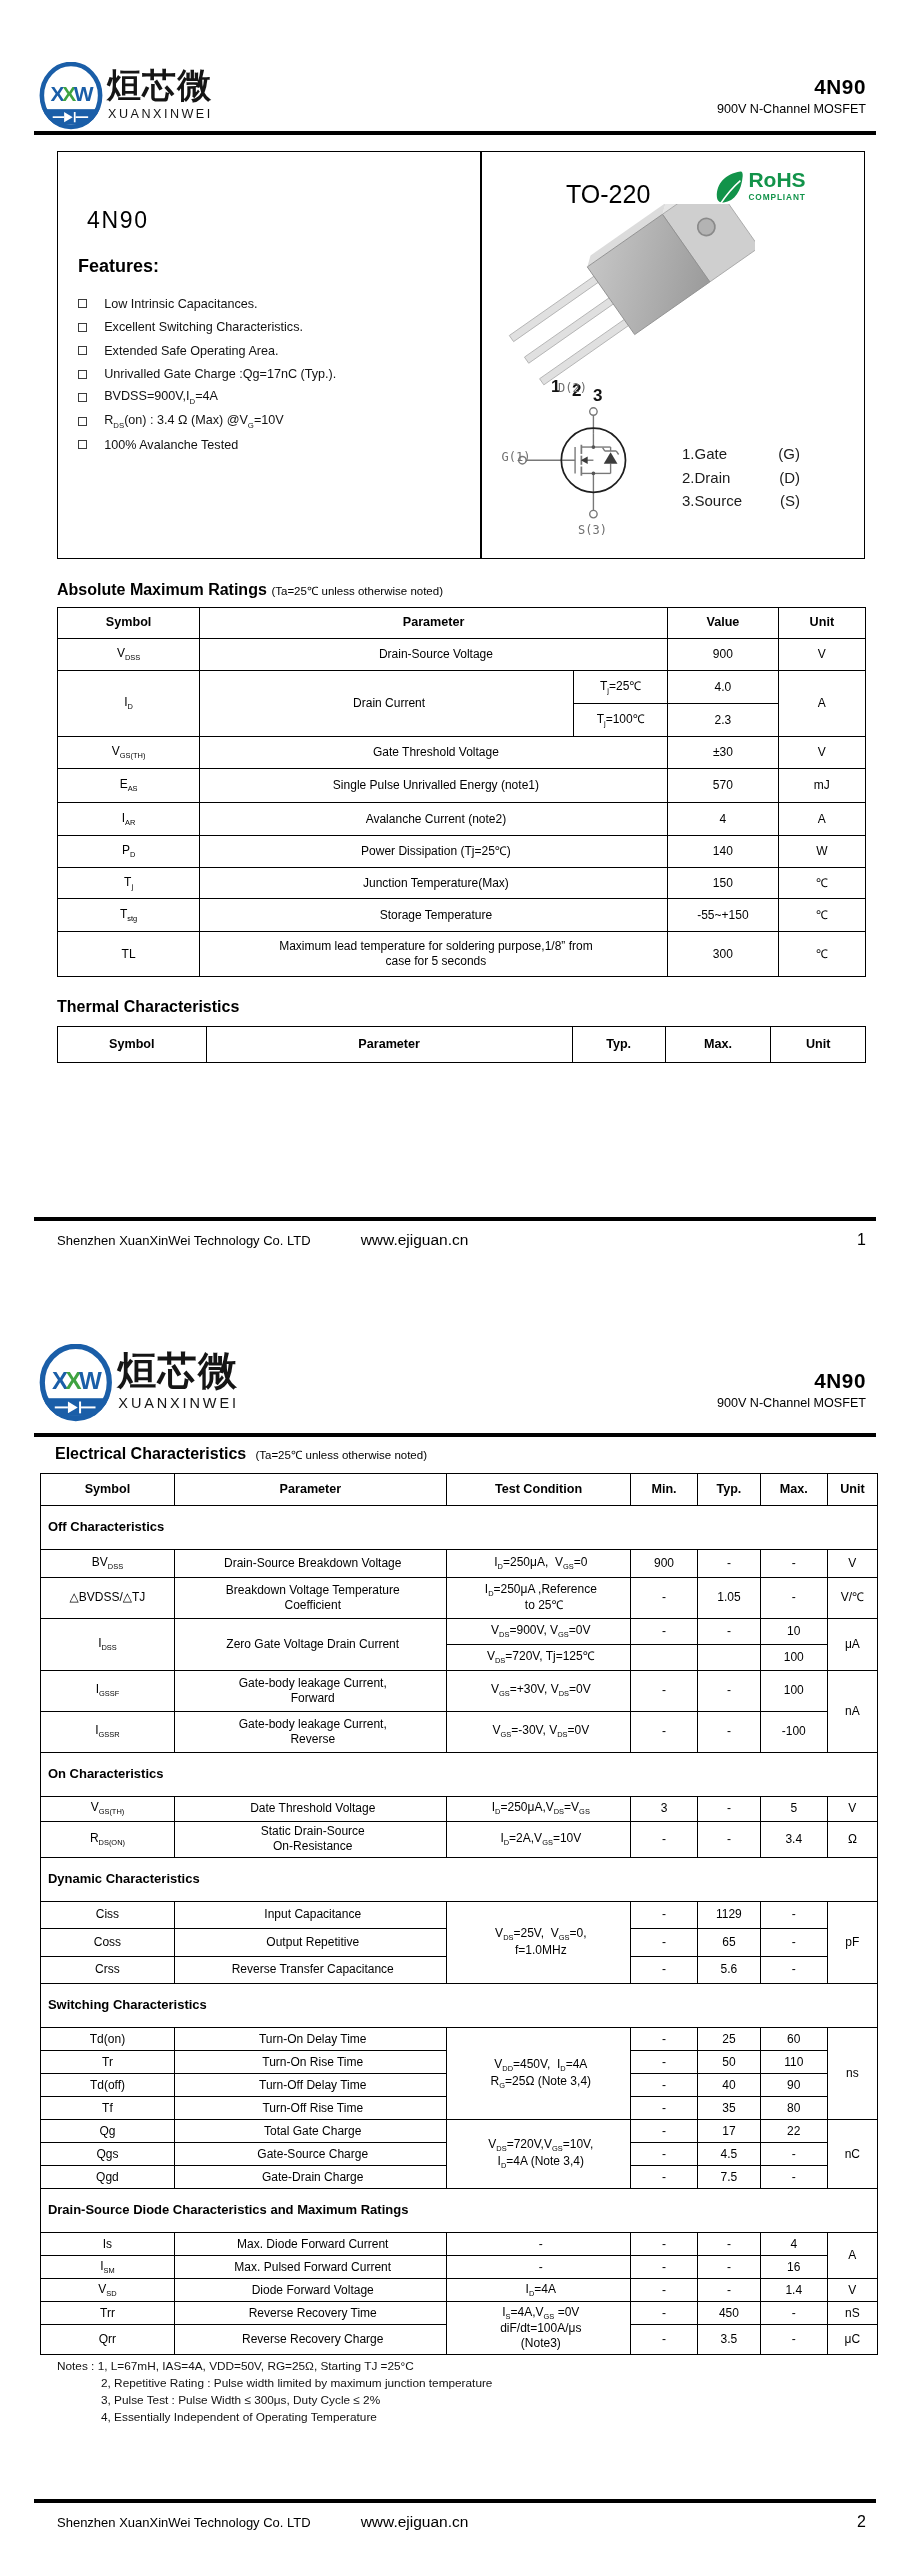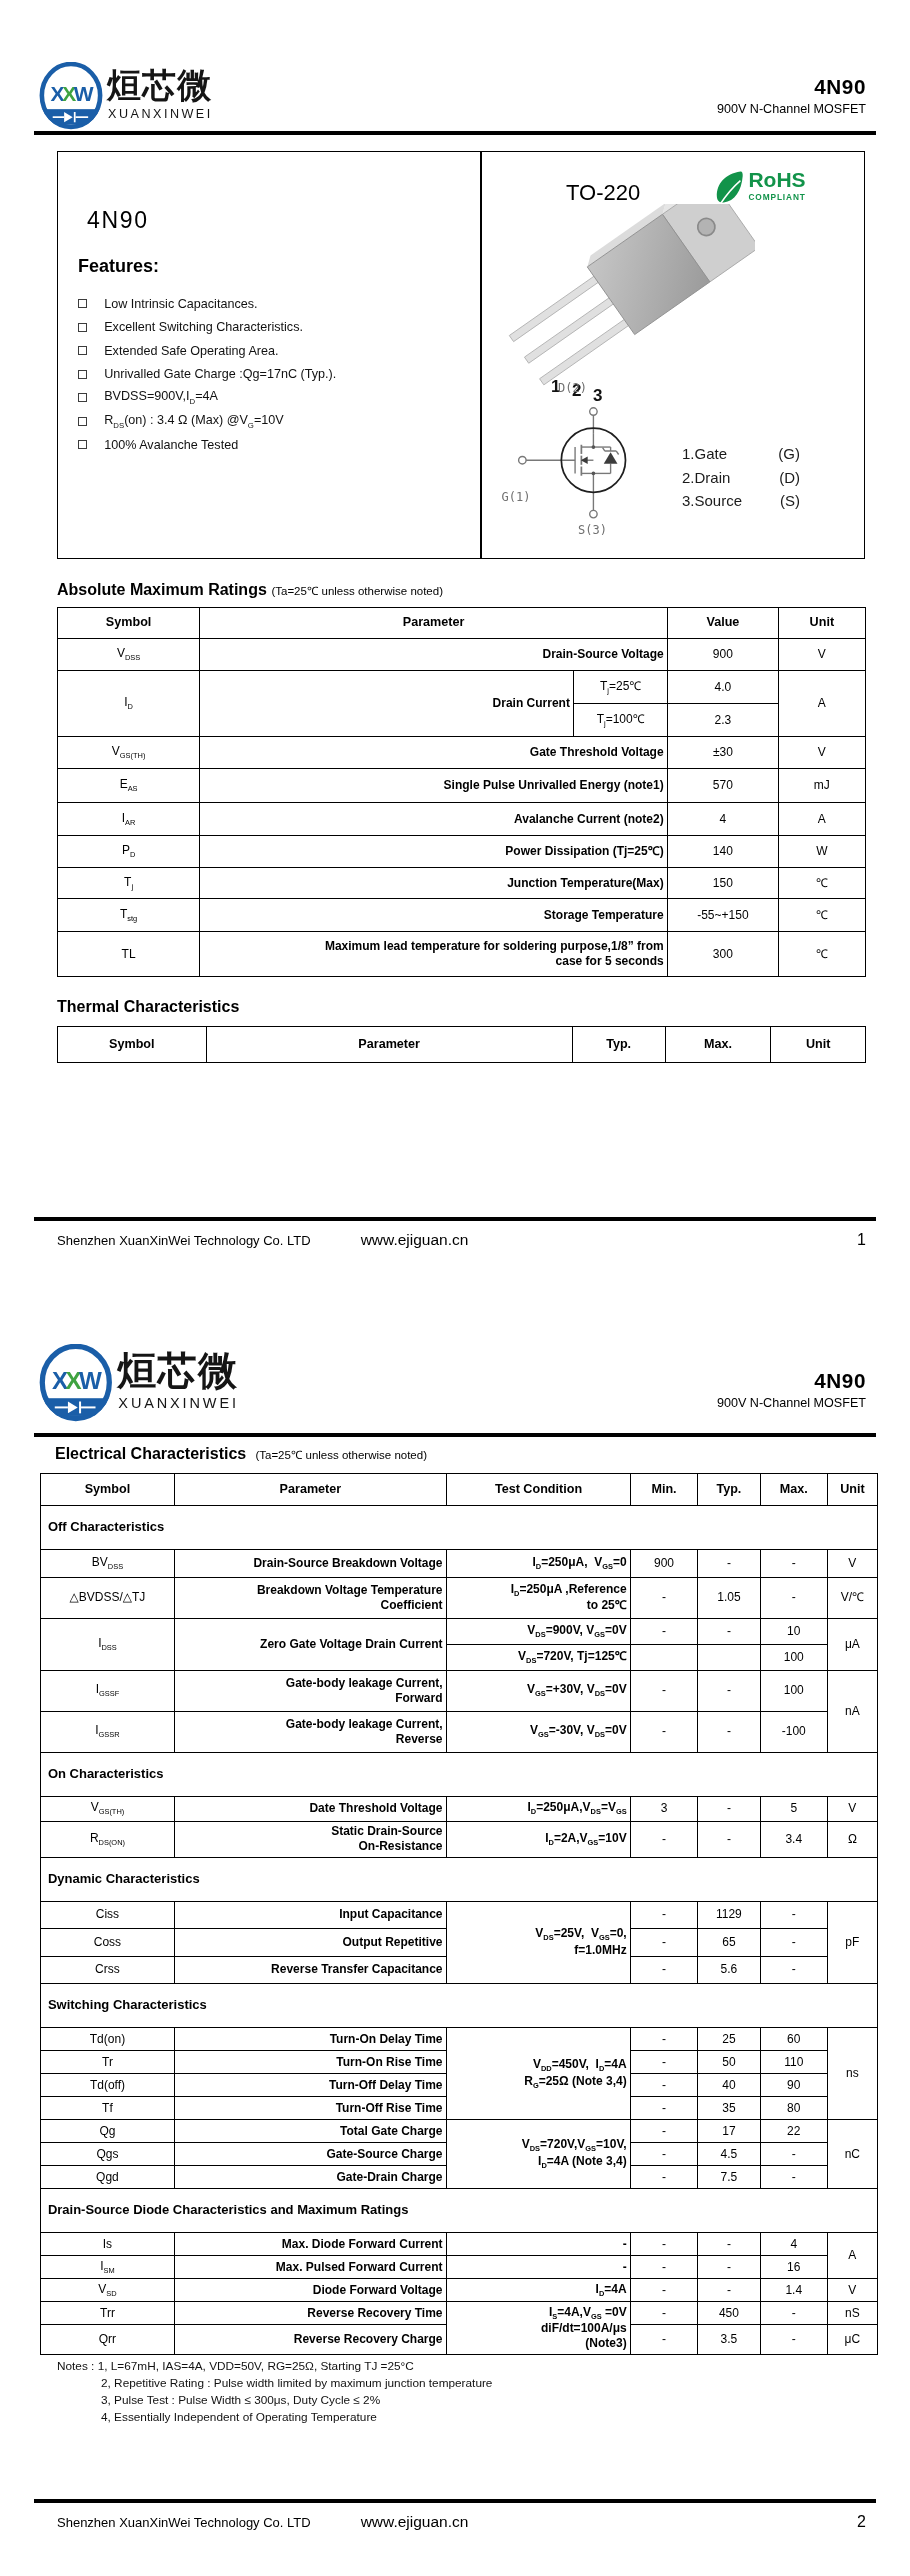--- a/index.html
+++ b/index.html
@@ -27,49 +27,49 @@
   
   .product-box { position:absolute; left:57px; top:151px; width:808px; height:408px;
                  border:1.7px solid #000; }
   .vdiv { position:absolute; left:422px; top:0; bottom:0; width:1.7px; background:#000; }
   .box-part { position:absolute; left:29px; top:55px; font-size:23px; letter-spacing:1.7px; }
   .features-title { position:absolute; left:20px; top:104px; font-size:18px; font-weight:700; }
   .features { position:absolute; left:20px; top:140px; list-style:none; }
   .features li { height:23.5px; display:flex; align-items:center; font-size:12.6px; color:#111; }
   .cb { display:inline-block; width:9.2px; height:9.2px; border:1.1px solid #3c3c3c;
         margin-right:17px; flex:0 0 9.2px; }
-  .pkg-name { position:absolute; left:508px; top:27.5px; font-size:22px; }
+  .pkg-name { position:absolute; left:508px; top:27.5px; font-size:25px; }
   .rohs { position:absolute; left:656px; top:17px; display:flex; align-items:flex-start; }
   .rohs-text { margin-left:3.4px; }
   .rohs-text .r1 { font-size:21px; font-weight:800; color:#12934a; line-height:1; }
   .rohs-text .r2 { font-size:8.3px; font-weight:700; letter-spacing:0.9px; color:#12934a; margin-top:1.7px; }
   .pkg-img { position:absolute; left:433px; top:52px; }
   .pn { position:absolute; font-size:17px; font-weight:700; color:#111; }
   #pn1 { left:493px; top:225px; } #pn2 { left:514px; top:229px; } #pn3 { left:535px; top:234px; }
   .sym-img { position:absolute; left:448px; top:228px; }
   .sym-lbl { position:absolute; font-family:"DejaVu Sans Mono", monospace; font-size:12px; color:#707070; }
   #lbl-d { left:500px; top:229px; width:69px; text-align:left; }
-  #lbl-g { left:434px; top:298px; width:48px; text-align:center;margin-top:40px; }
+  #lbl-g { left:434px; top:298px; width:48px; text-align:center; }
   #lbl-s { left:500px; top:371px; width:69px; text-align:center; }
   .pin-list { position:absolute; left:624px; top:290px; }
   .pin-row { display:flex; justify-content:space-between; width:118px; height:23.5px;
              font-size:15px; color:#1b1b1b; align-items:center; }
 
   
   .sect-title { position:absolute; left:57px; white-space:nowrap; }
   .sect-title .big { font-size:16px; font-weight:700; }
   .sect-title .small { font-size:11.5px; font-weight:400; margin-left:4.6px; }
 
   
   .tbl { position:absolute; }
   .tbl table { border-collapse:collapse; width:100%; table-layout:fixed; border:1.7px solid #000; }
   .tbl th, .tbl td { border:1.1px solid #000; text-align:center; font-size:12px;
                      padding:1.7px 3.4px; vertical-align:middle; line-height:1.25; }
   .tbl th { font-size:12.6px; font-weight:700; border-bottom:1.7px solid #000; }
-  .tbl td.l { text-align:right; padding-left:8px;font-weight:bold; }
+  .tbl td.l { text-align:center; padding-left:8px; }
   .tbl td.sec { text-align:left; font-weight:700; font-size:13px; padding-left:6.9px; }
   sub { font-size:0.62em; }
 
   
   .notes { position:absolute; left:57px; top:2358px; font-size:11.8px; color:#111; }
   .notes div { line-height:17px; }
   .notes div.nn { padding-left:44px; }
   .footer { position:absolute; left:57px; right:44px; display:flex; align-items:baseline; }
   .f-company { font-size:13px; }
   .f-url { font-size:15.5px; margin-left:50px; }

